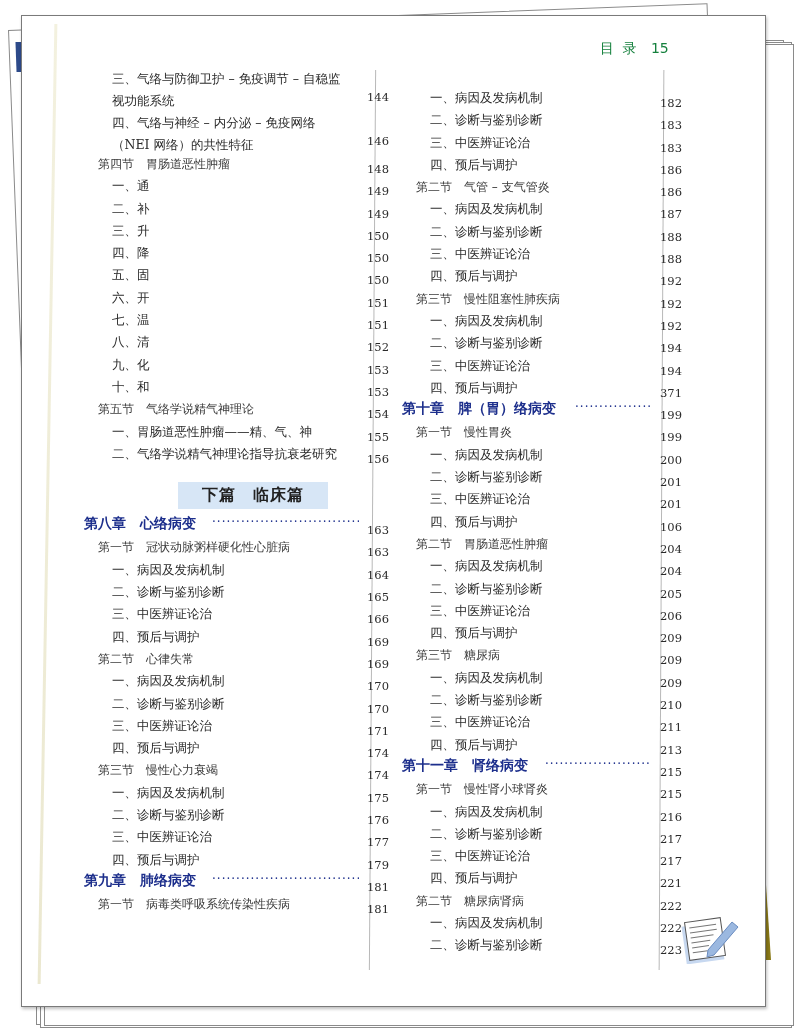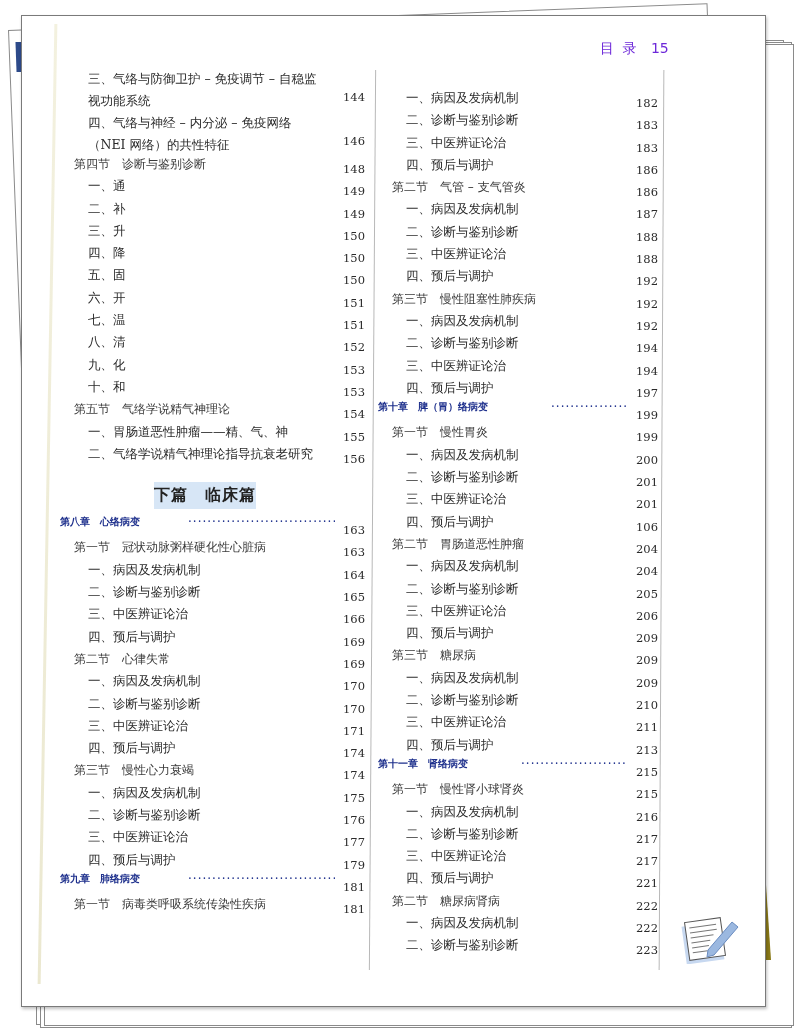--- a/index.html
+++ b/index.html
@@ -19,41 +19,41 @@
   .gold-strip { position: absolute; left: 765px; top: 870px; width: 6px; height: 90px; background: #8a7a18; clip-path: polygon(0 0, 100% 100%, 0 100%); }
   .main-page {
     position: absolute; left: 21px; top: 15px; width: 745px; height: 992px;
     background: #ffffff; border: 1.5px solid #7a7a7a; box-sizing: border-box;
     box-shadow: 1px 2px 3px rgba(0,0,0,0.25);
   }
   .spine-shadow { position: absolute; left: 46px; top: 24px; width: 3px; height: 960px; background: linear-gradient(#f3f1df, #ebe8d0); transform: rotate(1deg); }
   .col-divider { position: absolute; left: 372px; top: 70px; width: 1px; height: 900px; background: #b8b8b8; transform: rotate(0.4deg); }
   .col-divider-right { position: absolute; left: 661px; top: 70px; width: 1px; height: 900px; background: #b8b8b8; transform: rotate(0.3deg); }
 
-  .header { position: absolute; left: 600px; top: 40px; font-family: "DejaVu Sans", sans-serif; font-size: 14px; color: #6d28d9; letter-spacing: 2px; }
+  .header { position: absolute; left: 600px; top: 40px; font-family: "DejaVu Sans", sans-serif; font-size: 14px; color: #15803d; letter-spacing: 2px; }
   .header .num { margin-left: 6px; letter-spacing: 0; }
 
-  .col { position: absolute; }
+  .col { position: absolute; margin-left: 24px; }
   .col-left { left: 60px; top: 68px; width: 305px; }
   .col-right { left: 378px; top: 90px; width: 280px; }
 
   .row { position: relative; height: 22.3px; font-size: 12.5px; white-space: nowrap; }
   .row .label { position: absolute; top: 0; }
   .row .page { position: absolute; right: 0; top: 6px; font-size: 11.5px; }
-  .lvl0 .label { left: 0; font-family: "DejaVu Sans", sans-serif; font-weight: bold; font-size: 10px; color: #1d2f8c; top: -2px; }
+  .lvl0 .label { left: 0; font-family: "DejaVu Sans", sans-serif; font-weight: bold; font-size: 14px; color: #1d2f8c; top: -2px; }
   .lvl0 .dots { position: absolute; top: -2px; color: #1d2f8c; font-size: 12px; letter-spacing: 1px; overflow: hidden; }
   .lvl1 .label { left: 14px; font-family: "DejaVu Sans", sans-serif; font-size: 12px; color: #3a3a3a; }
   .lvl2 .label { left: 28px; }
   .wrap .label { line-height: 22px; }
   .row.tall { height: 44px; }
   .row.tall .page { top: 22px; }
 
   .banner {
     position: relative; margin: 14px 0 8px 94px; display: inline-block;
-    padding: 3px 0; background: #d7e6f6;
+    padding: 3px 24px; background: #d7e6f6;
     font-family: "DejaVu Sans", sans-serif; font-weight: bold; font-size: 16px; color: #222; letter-spacing: 1px;
   }
   .notes-icon { position: absolute; left: 680px; top: 912px; width: 62px; height: 52px; }
 </style>
 </head>
 <body>
 
 <div class="sheet sheet-back1"></div>
 <div class="blue-strip"></div>
 <div class="sheet sheet-back2"></div>
@@ -75,21 +75,21 @@
   <div id="left-top">
       <div class="row lvl2 tall wrap">
         <span class="label" style="white-space: normal; width: 235px; padding-left: 0px; text-indent: 0px;">三、气络与防御卫护 – 免疫调节 – 自稳监视功能系统</span>
         <span class="page">144</span>
       </div>
       <div class="row lvl2 tall wrap">
         <span class="label" style="white-space: normal; width: 235px; padding-left: 0px; text-indent: 0px;">四、气络与神经 – 内分泌 – 免疫网络（NEI 网络）的共性特征</span>
         <span class="page">146</span>
       </div>
       <div class="row lvl1">
-        <span class="label">第四节　诊断与鉴别诊断</span>
+        <span class="label">第四节　胃肠道恶性肿瘤</span>
         <span class="page">148</span>
       </div>
       <div class="row lvl2">
         <span class="label">一、通</span>
         <span class="page">149</span>
       </div>
       <div class="row lvl2">
         <span class="label">二、补</span>
         <span class="page">149</span>
       </div>
@@ -266,21 +266,21 @@
       <div class="row lvl2">
         <span class="label">二、诊断与鉴别诊断</span>
         <span class="page">194</span>
       </div>
       <div class="row lvl2">
         <span class="label">三、中医辨证论治</span>
         <span class="page">194</span>
       </div>
       <div class="row lvl2">
         <span class="label">四、预后与调护</span>
-        <span class="page">197</span>
+        <span class="page">371</span>
       </div>
       <div class="row lvl0">
         <span class="label">第十章　脾（胃）络病变</span>
         <span class="dots" style="left: 173px; width: 77px;">················································································</span>
         <span class="page">199</span>
       </div>
       <div class="row lvl1">
         <span class="label">第一节　慢性胃炎</span>
         <span class="page">199</span>
       </div>

